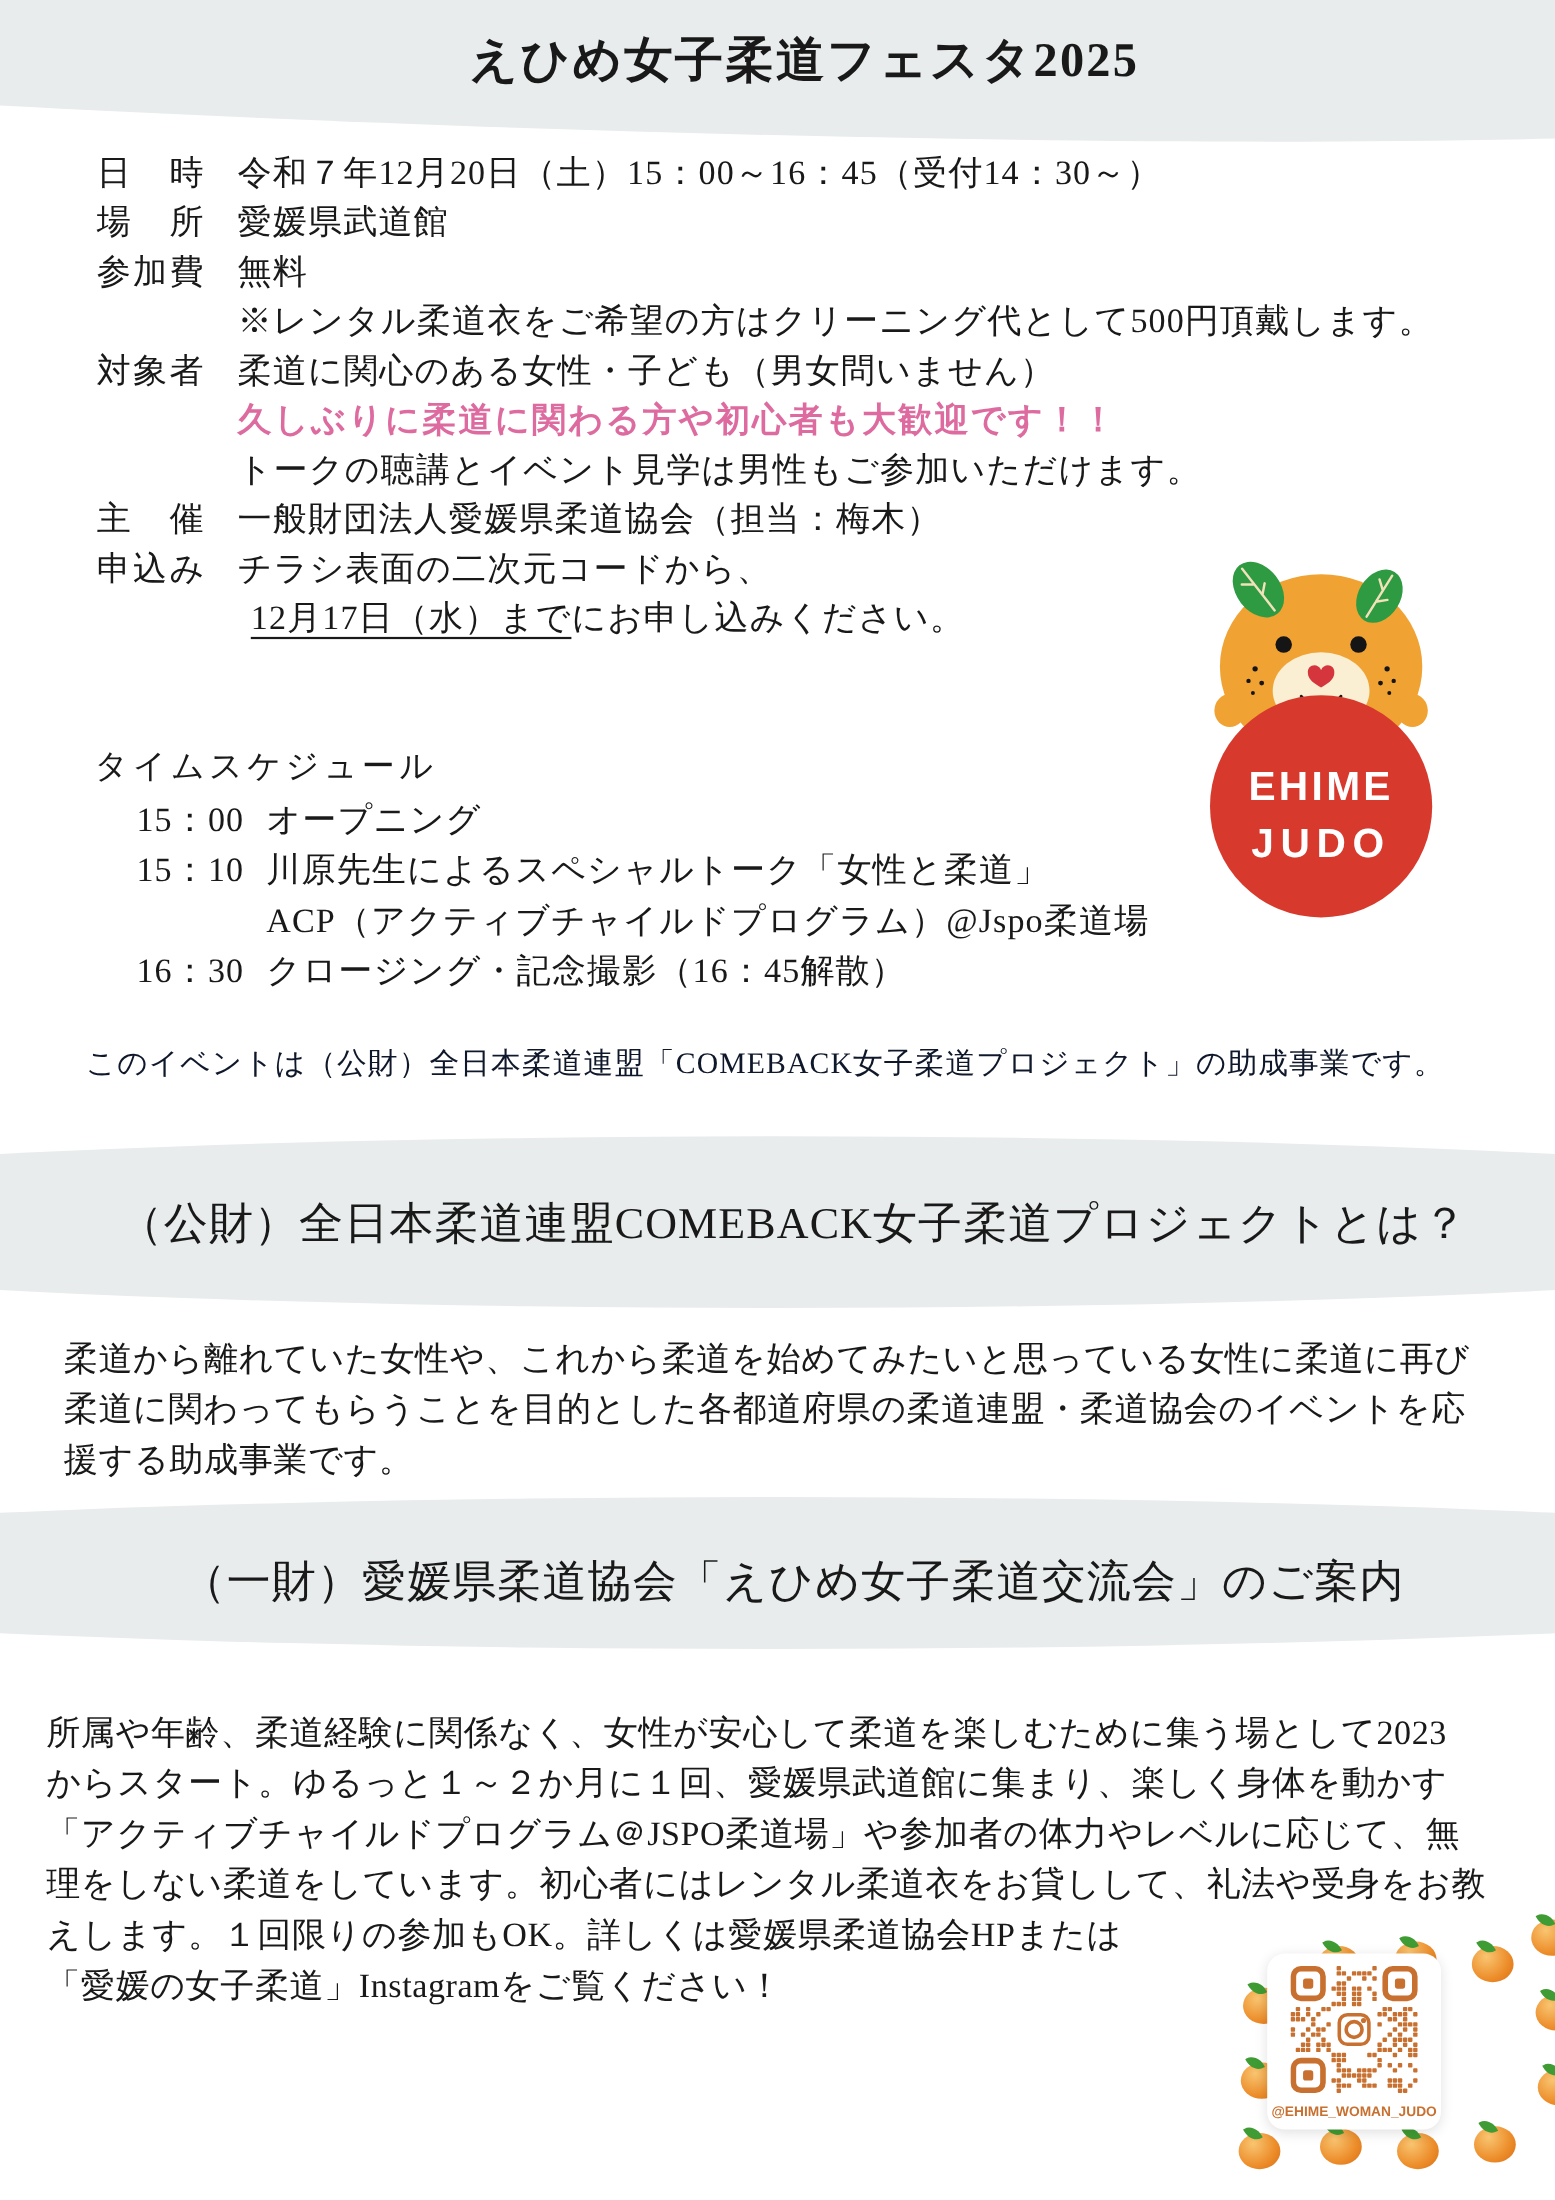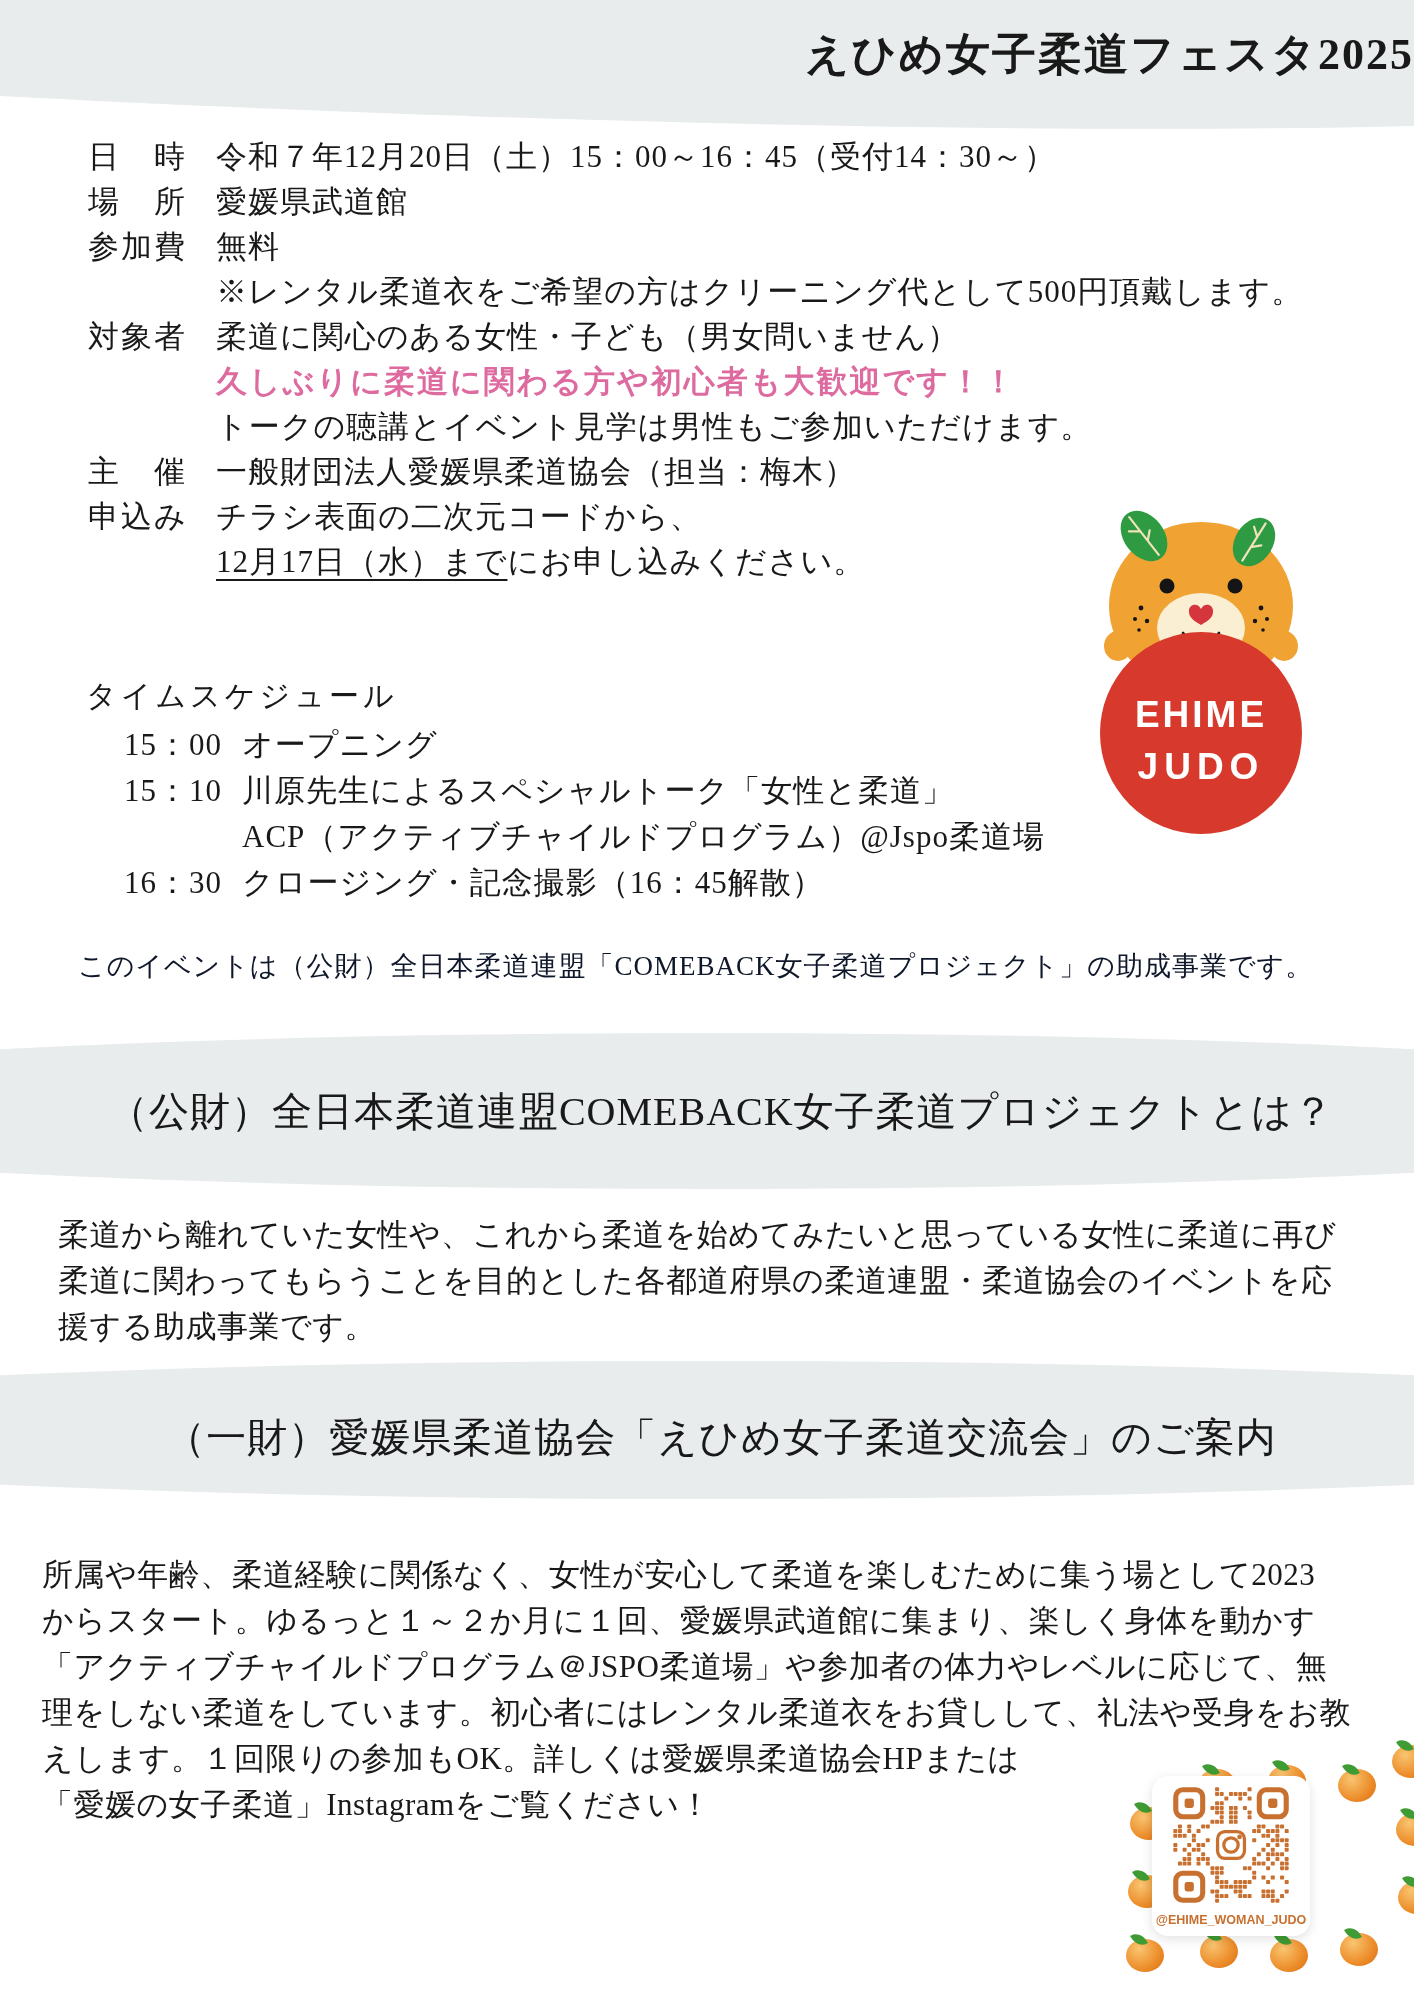--- a/index.html
+++ b/index.html
@@ -1,28 +1,28 @@
 <!DOCTYPE html>
 <html><head>
 <meta charset="utf-8">
 <style>
   html,body{margin:0;padding:0;background:#ffffff;}
   .page{position:relative;width:1414px;height:2000px;overflow:hidden;background:#ffffff;
         font-family:"Liberation Serif","DejaVu Serif",serif;color:#191919;}
   .bg{position:absolute;left:0;top:0;z-index:0;}
   
-  .title{position:absolute;z-index:2;top:26px;left:0;width:100%;margin:0;text-align:right;
+  .title{position:absolute;z-index:2;top:26px;left:0;width:100%;margin:0;text-align:center;
          padding-left:48px;box-sizing:border-box;font-size:44px;font-weight:700;letter-spacing:2px;line-height:58px;}
   
   .info{position:absolute;z-index:2;left:88px;top:134px;}
   .row{display:flex;line-height:45px;font-size:31px;}
   .lbl{width:128px;flex:none;letter-spacing:2px;}
   .val{letter-spacing:1px;white-space:nowrap;}
   .pink{color:#dd6b9f;font-weight:600;letter-spacing:2px;}
-  .u{text-decoration:underline;text-underline-offset:7px;text-decoration-thickness:2px;}
+  .u{text-decoration:underline;text-underline-offset:7px;text-decoration-thickness:2px;margin-left:12px;}
   
   .sched-head{position:absolute;z-index:2;left:86px;top:676px;font-size:30px;letter-spacing:4px;}
   .sched{position:absolute;z-index:2;left:124px;top:722px;}
   .srow{display:flex;line-height:46px;font-size:31px;}
   .time{width:118px;flex:none;letter-spacing:1px;}
   .desc{letter-spacing:1px;white-space:nowrap;}
   
   .note{position:absolute;z-index:2;left:78px;top:948px;font-size:27px;letter-spacing:1px;color:#0f172a;}
   
   .h2{position:absolute;z-index:2;left:0;width:100%;margin:0;text-align:center;padding-left:28px;

